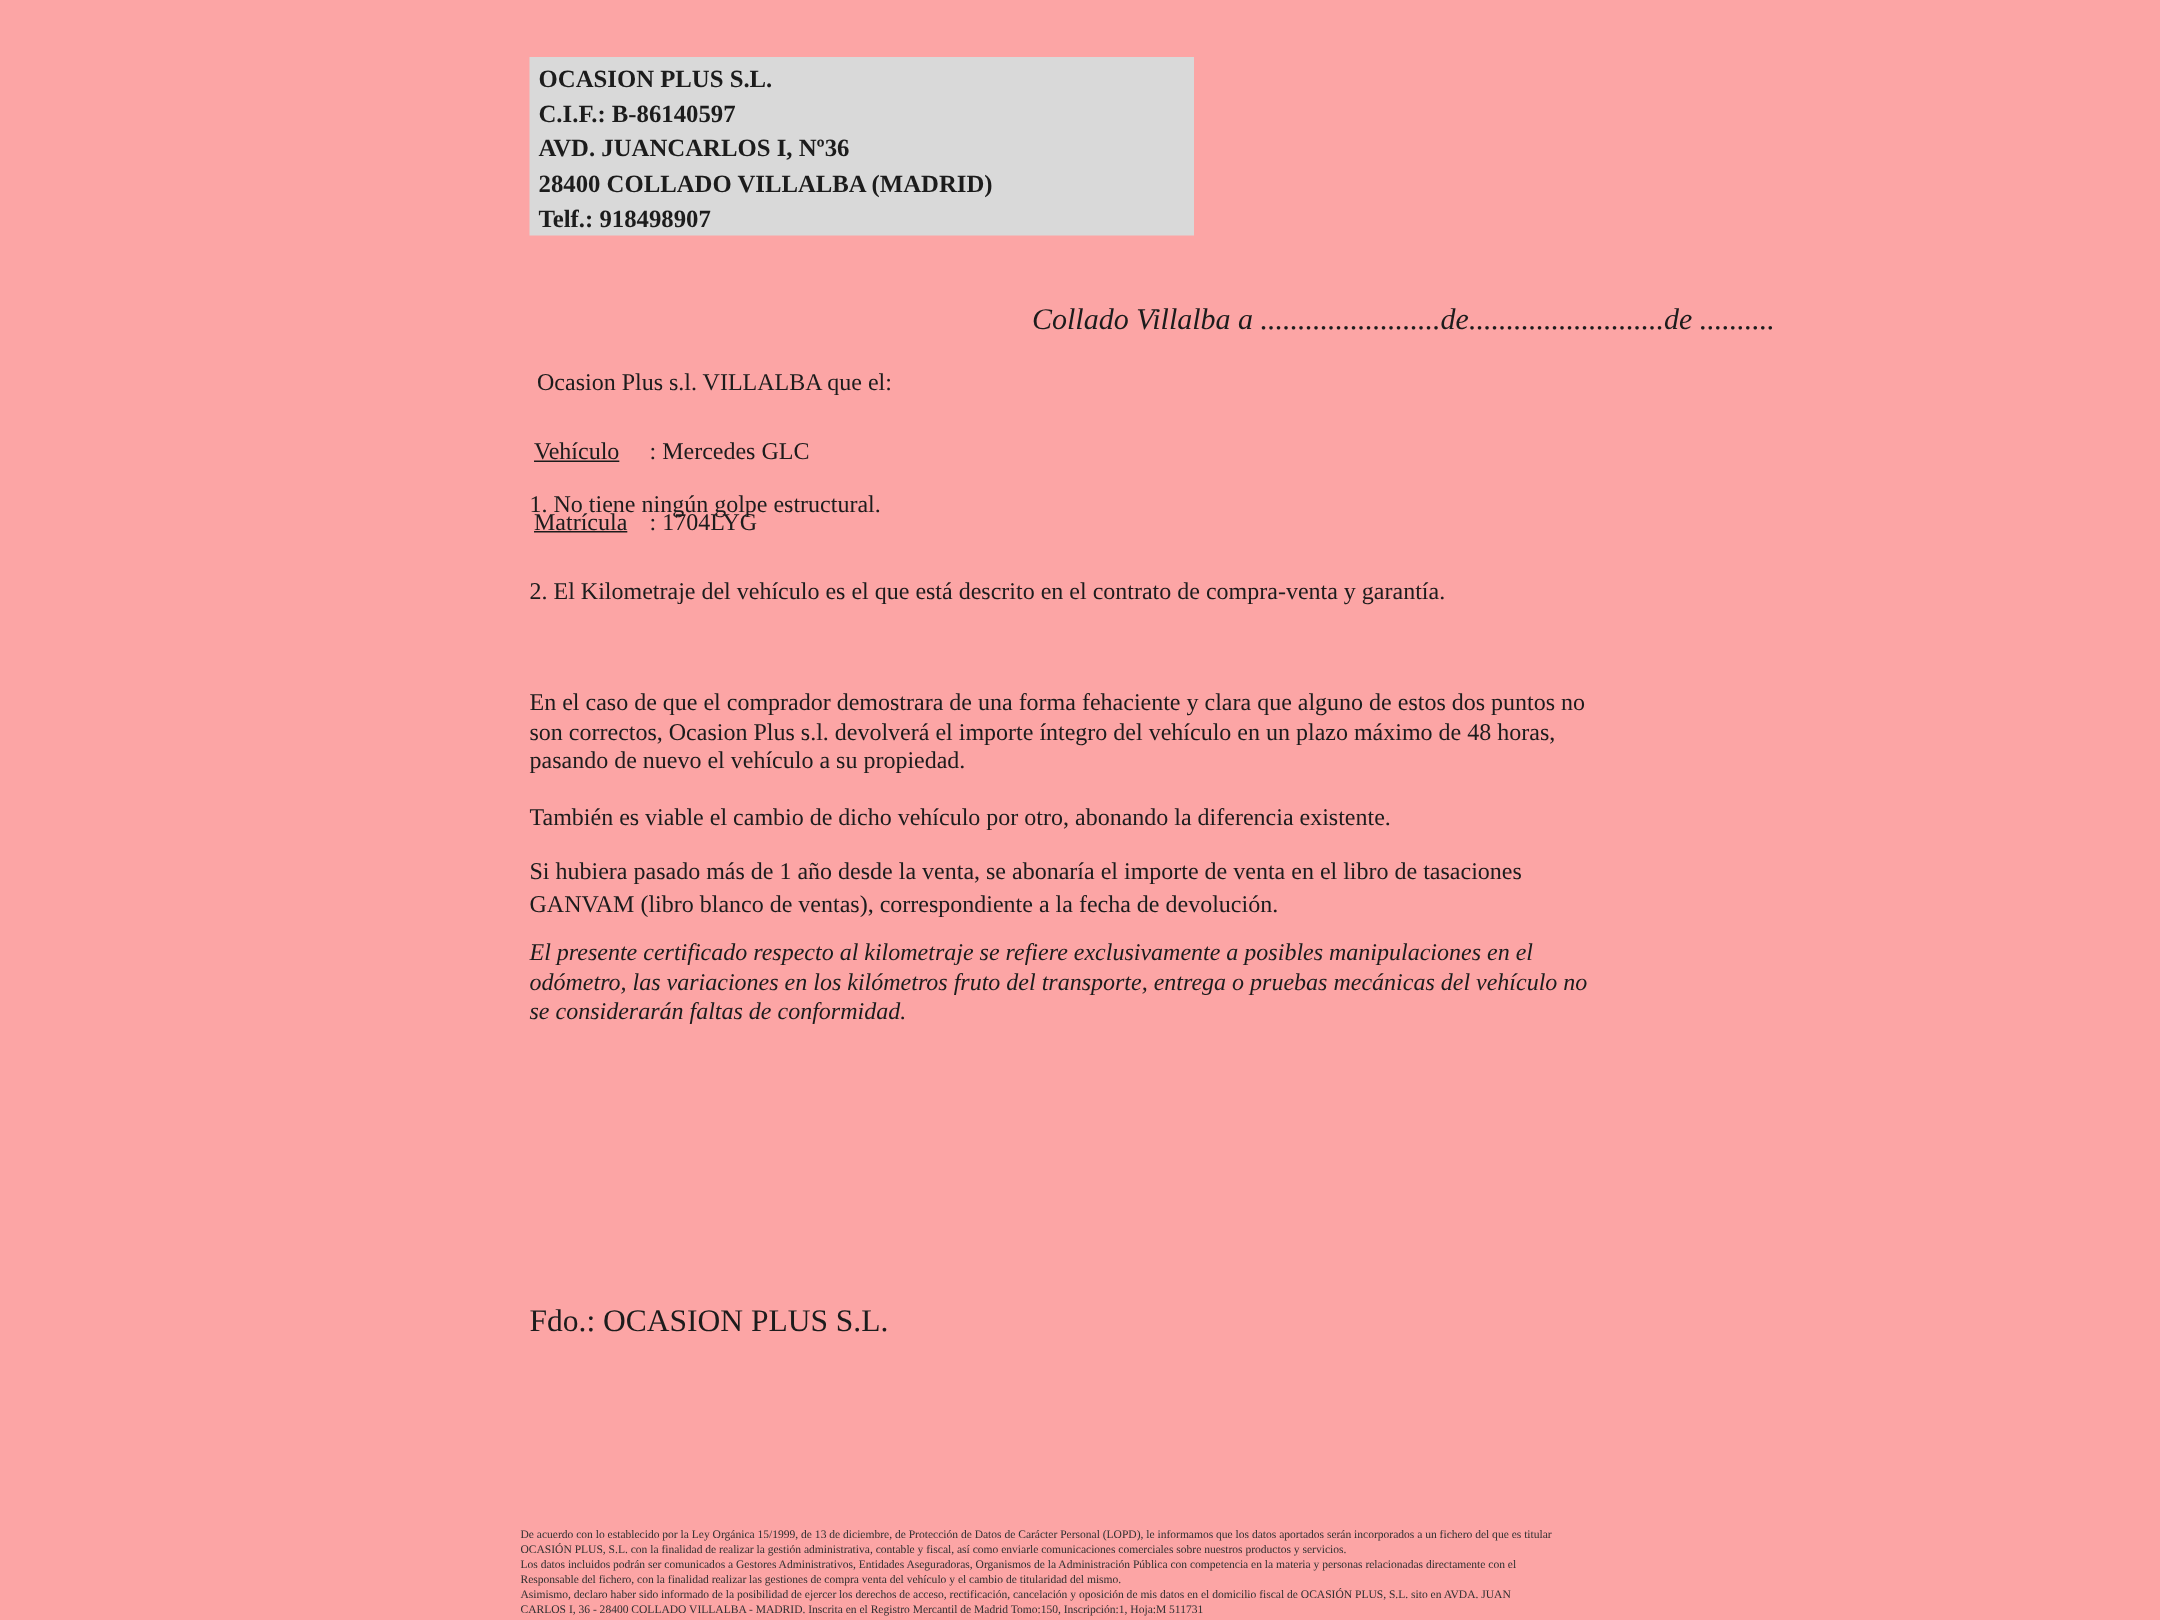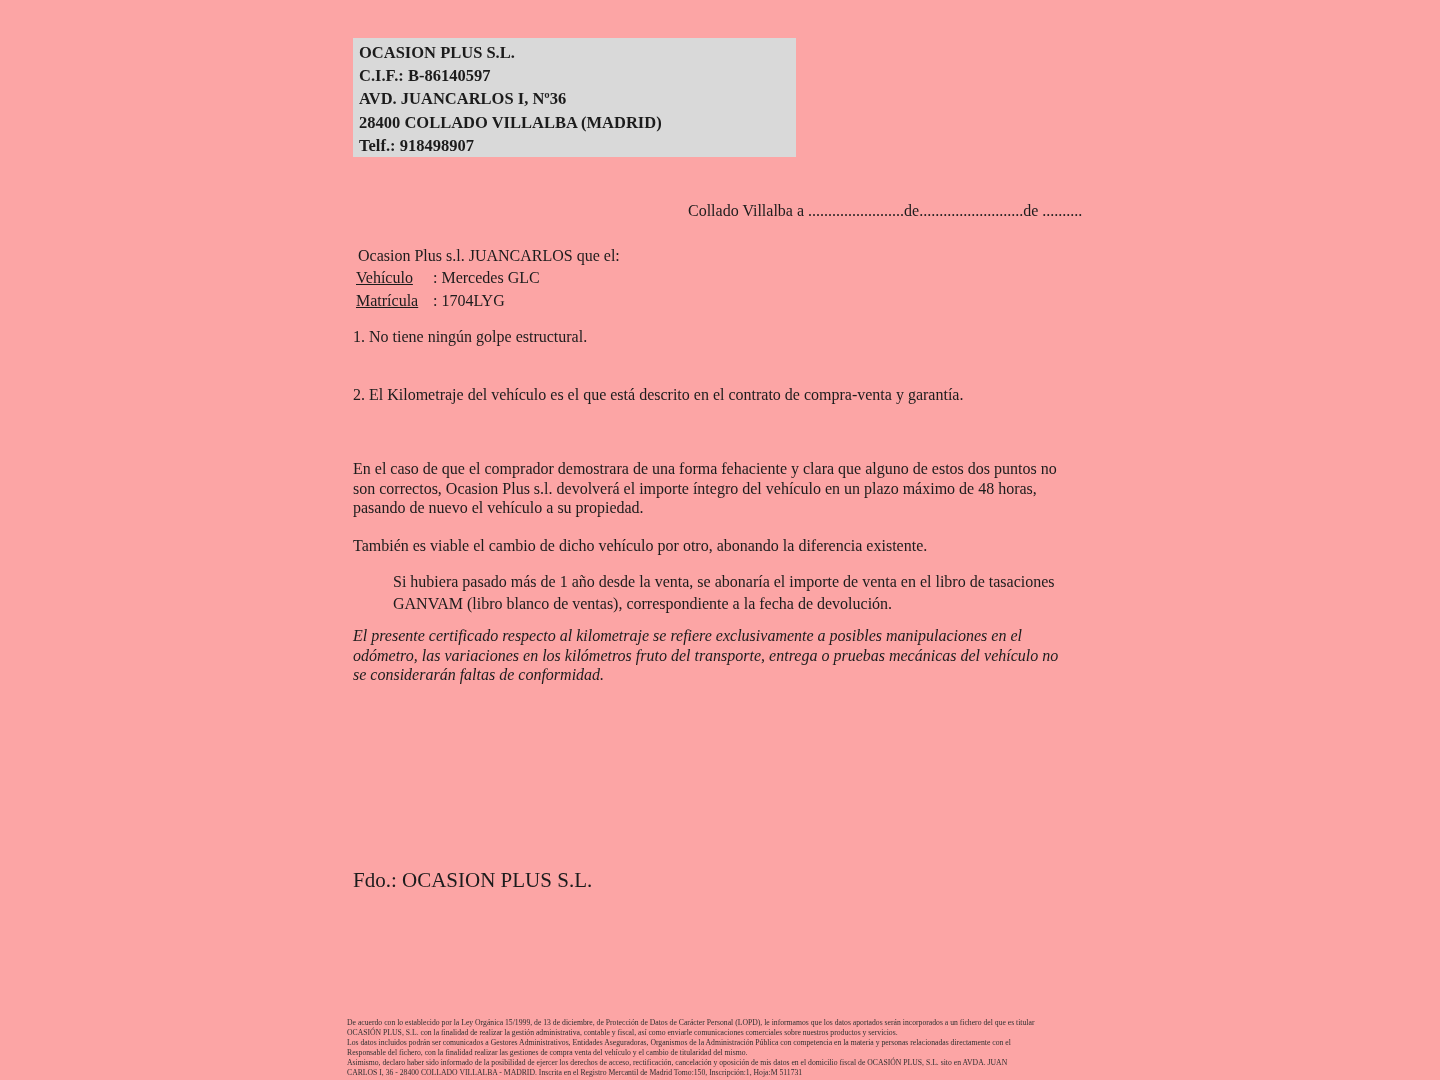--- a/index.html
+++ b/index.html
@@ -22,53 +22,55 @@
   }
   .header-box .hline {
     font-weight: bold;
     font-size: 16.5px;
     line-height: 23.2px;
     white-space: nowrap;
   }
   .date-line {
     position: absolute;
     left: 688px; top: 202px;
-    font-size: 16px;
+    font-size: 20px;
     white-space: nowrap;
+    font-style: italic;
   }
   .certify-block {
     position: absolute;
     left: 356px; top: 245px;
     font-size: 16px;
   }
   .certify-intro { margin-left: 2px; line-height: 22px; }
   .kv-row { line-height: 22.5px; }
   .kv-label {
     display: inline-block;
     width: 77px;
     text-decoration: underline;
+    margin-top: 24px;
   }
   .point {
     position: absolute;
     left: 353px;
     font-size: 16px;
     white-space: nowrap;
   }
   .point-1 { top: 328px; }
   .point-2 { top: 386px; }
   .para {
     position: absolute;
     left: 353px;
     font-size: 16px;
     line-height: 19.6px;
   }
   .para .pline { white-space: nowrap; }
   .para-1 { top: 459px; }
   .para-2 { top: 536px; }
-  .para-3 { top: 571px; line-height: 21.5px; margin-left: 40px; }
+  .para-3 { top: 571px; line-height: 21.5px; }
   .para-4 { top: 626px; font-style: italic; }
   .signature {
     position: absolute;
     left: 353px; top: 868px;
     font-size: 21px;
     white-space: nowrap;
   }
   .legal {
     position: absolute;
     left: 347px; top: 1018px;
@@ -87,21 +89,21 @@
     <div class="hline">OCASION PLUS S.L.</div>
     <div class="hline">C.I.F.: B-86140597</div>
     <div class="hline">AVD. JUANCARLOS I, Nº36</div>
     <div class="hline">28400 COLLADO VILLALBA (MADRID)</div>
     <div class="hline">Telf.: 918498907</div>
   </div>
 
   <div class="date-line">Collado Villalba a ........................de..........................de ..........</div>
 
   <div class="certify-block">
-    <div class="certify-intro">Ocasion Plus s.l. JUANCARLOS que el:</div>
+    <div class="certify-intro">Ocasion Plus s.l. VILLALBA que el:</div>
     <div class="kv-row">
       <span class="kv-label">Vehículo</span><span>: Mercedes GLC</span>
     </div>
     <div class="kv-row">
       <span class="kv-label">Matrícula</span><span>: 1704LYG</span>
     </div>
   </div>
 
   <div class="point point-1">1. No tiene ningún golpe estructural.</div>
   <div class="point point-2">2. El Kilometraje del vehículo es el que está descrito en el contrato de compra-venta y garantía.</div>

